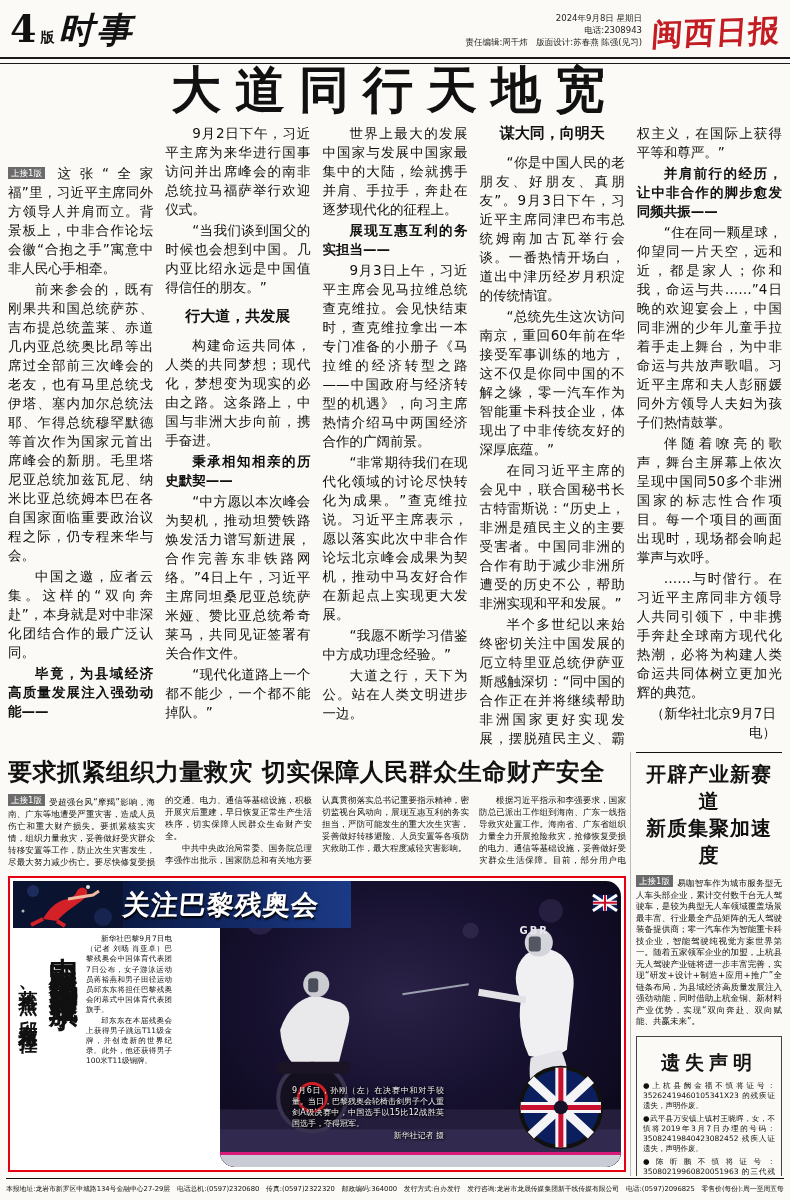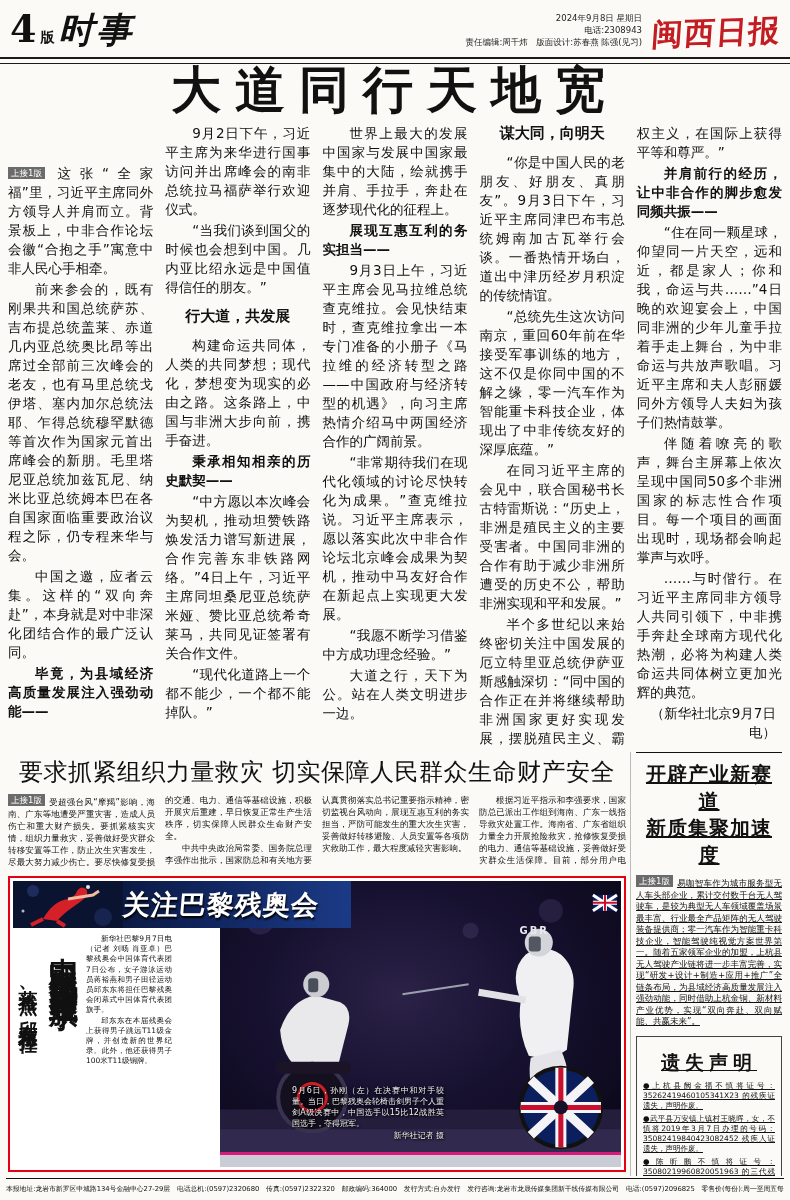--- a/index.html
+++ b/index.html
@@ -25,30 +25,30 @@
              column-count:5;column-gap:12px;font-size:13.5px;line-height:19px;
              text-align:justify;overflow:hidden;}
   .main-cols p{margin:0 0 2px 0;text-indent:2em;}
   .main-cols p.lead{text-indent:0;margin-top:40px;}
   .main-cols p.em{font-weight:bold;}
   .colsubhead{font-size:15px;font-weight:900;text-align:center;margin:10px 0;}
   .signoff{text-align:right;text-indent:0 !important;padding-right:6px;}
   .marker{display:inline-block;background:#6b6b6b;color:#fff;font-size:8.5px;
           padding:1px 3px;margin-right:4px;vertical-align:2px;line-height:10px;}
   
-  .dis-headline{position:absolute;top:756px;left:8px;width:618px;text-align:center;
-                font-size:24px;font-weight:400;letter-spacing:0.5px;white-space:nowrap;}
+  .dis-headline{position:absolute;top:756px;left:8px;width:618px;
+                font-size:24px;font-weight:700;letter-spacing:0.5px;white-space:nowrap;}
   .dis-cols{position:absolute;top:794px;left:8px;width:618px;height:74px;
             column-count:4;column-gap:10px;font-size:8.5px;line-height:12px;
             text-align:justify;overflow:hidden;}
   .dis-cols p{margin:0;text-indent:2em;}
   .dis-cols p.lead{text-indent:0;}
   
   .vdivider{position:absolute;left:630px;top:752px;height:424px;border-left:1px solid #bbb;}
-  .right-zone{position:absolute;left:636px;top:752px;width:146px;height:424px;overflow:hidden;text-decoration:underline;}
+  .right-zone{position:absolute;left:636px;top:752px;width:146px;height:424px;overflow:hidden;}
   .right-rule{border-top:1px solid #111;margin-bottom:8px;}
   .ind-headline{font-size:20px;font-weight:900;text-align:center;line-height:27px;letter-spacing:1px;}
   .ind-body{margin-top:6px;font-size:8.5px;line-height:11.5px;text-align:justify;}
   .ind-body p{margin:0;}
   .lost-box{margin-top:8px;border:1px solid #444;padding:5px 6px;background:#fbfaf6;}
   .lost-title{text-align:center;font-size:19px;font-weight:900;letter-spacing:5px;margin:8px 0 5px;}
   .lost-box p{margin:0 0 3px 0;font-size:7.5px;line-height:10px;text-align:justify;}
   
   .photo-sec{position:absolute;top:876px;left:8px;width:618px;height:296px;
              border:2px solid #e60012;background:#fff;box-sizing:border-box;}
@@ -61,21 +61,21 @@
   .para-left{position:absolute;top:56px;left:6px;width:200px;bottom:6px;display:flex;
              flex-direction:row;gap:4px;z-index:2;background:#fff;}
   .vh-sub{writing-mode:vertical-rl;font-size:19px;font-weight:900;letter-spacing:3px;
           margin-top:40px;height:190px;}
   .vh-main{writing-mode:vertical-rl;font-size:29px;font-weight:900;letter-spacing:4px;
            height:216px;line-height:36px;}
   .para-text{width:86px;font-size:7.5px;line-height:10.2px;text-align:justify;overflow:hidden;}
   .para-text p{margin:0;text-indent:2em;}
   
   .photo{position:absolute;top:3px;left:210px;right:3px;bottom:3px;overflow:hidden;
-         background:radial-gradient(ellipse at 45% 40%,#2b2247 0%,#171130 45%,#090614 100%);}
+         background:radial-gradient(ellipse at 45% 40%,#2b2247 0%,#171130 45%,#090614 100%);border-radius:15px;}
   .photo svg{position:absolute;inset:0;width:100%;height:100%;}
   .gbr-label{position:absolute;top:44px;right:72px;color:#e8e8ee;font-size:10px;
              font-weight:bold;letter-spacing:2px;z-index:2;}
   .photo-caption{position:absolute;left:72px;bottom:26px;width:152px;z-index:2;
                  color:#f2f2f2;font-size:8px;line-height:11px;text-align:justify;
                  text-shadow:0 0 3px #000,1px 1px 2px #000;}
   .photo-caption .credit{text-align:right;margin-top:1px;}
   .piste{position:absolute;left:0;right:0;bottom:0;height:15px;z-index:1;
          background:linear-gradient(#d81b7a 0 3px,#c9ccd4 3px 100%);}
   

